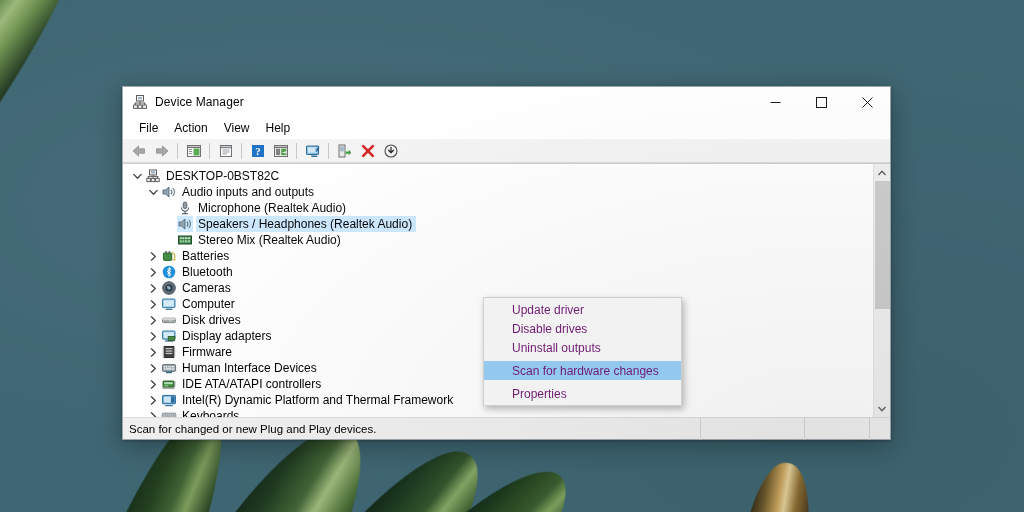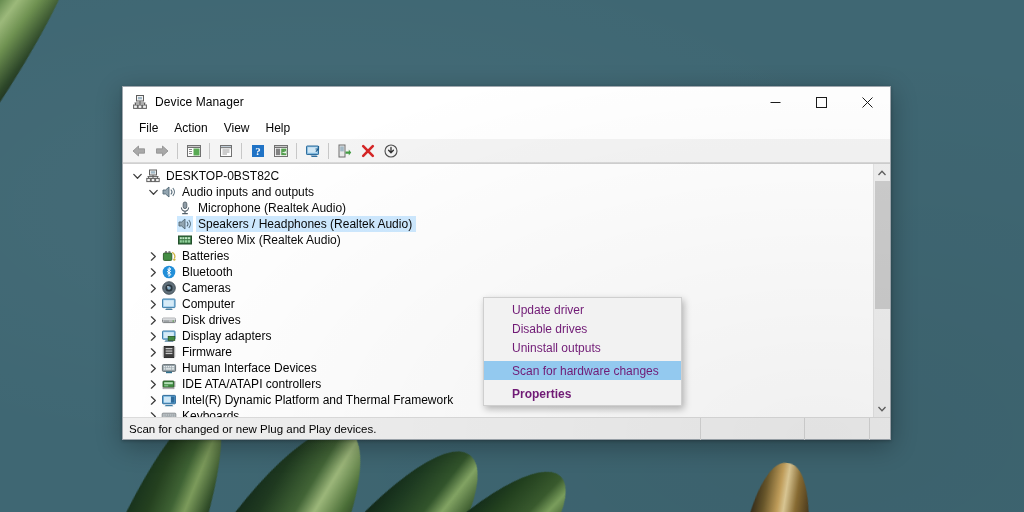--- a/index.html
+++ b/index.html
@@ -258,21 +258,21 @@
     z-index: 40;
   }
   .ctx-item{
     height: 19px;
     display: flex; align-items: center;
     padding-left: 28px;
     color: #701a75;
     white-space: nowrap;
   }
   .ctx-item.highlight{ background: #93c9ef; }
-  .ctx-item.bold{ font-weight: bold; }
+  .ctx-item.bold{ font-weight: normal; }
   .ctx-gap{ height: 4px; }
 
   
   .ico-svg{ display:block; width:16px; height:16px; }
 </style>
 </head>
 <body>
 
 <div id="desktop">
 

